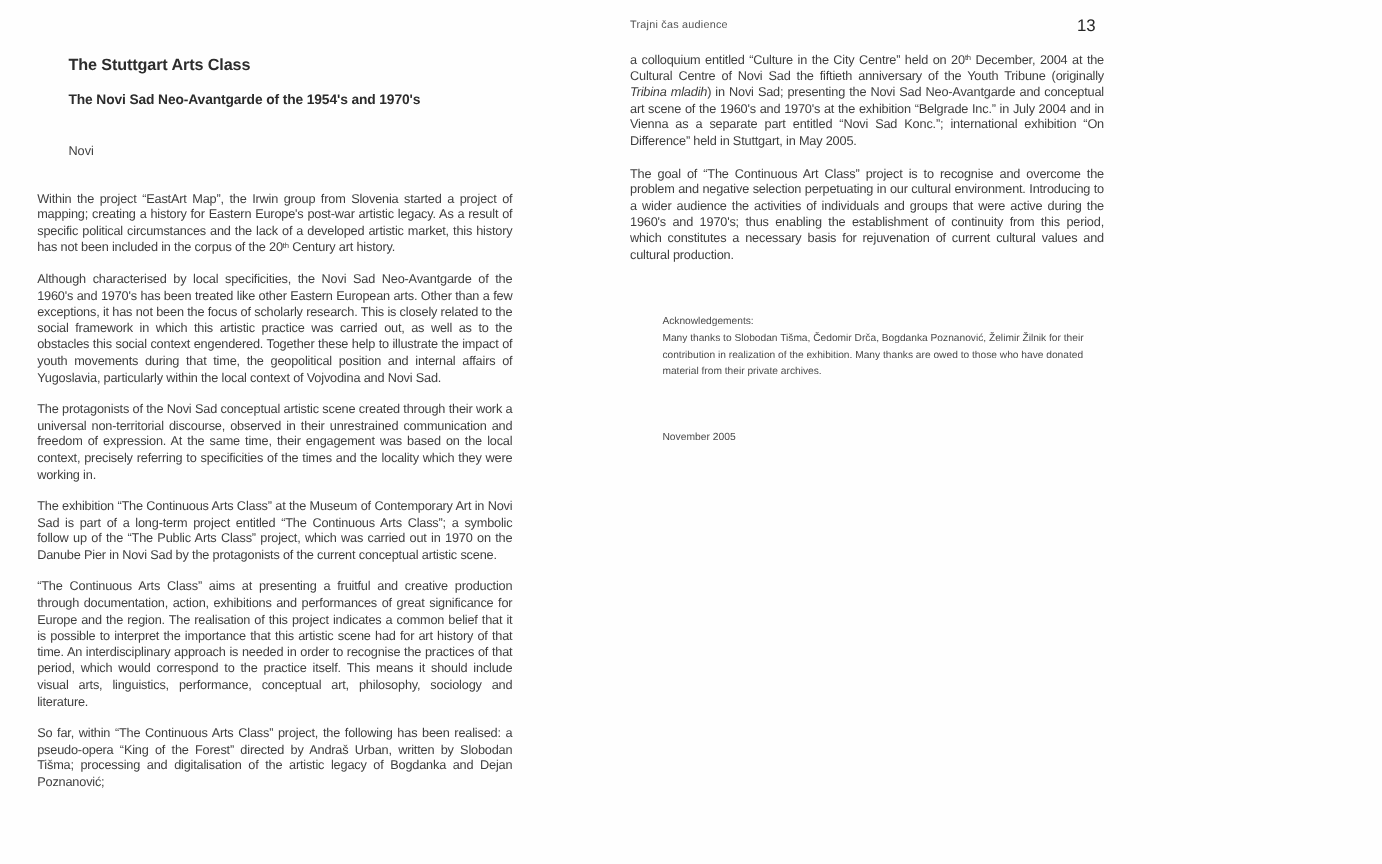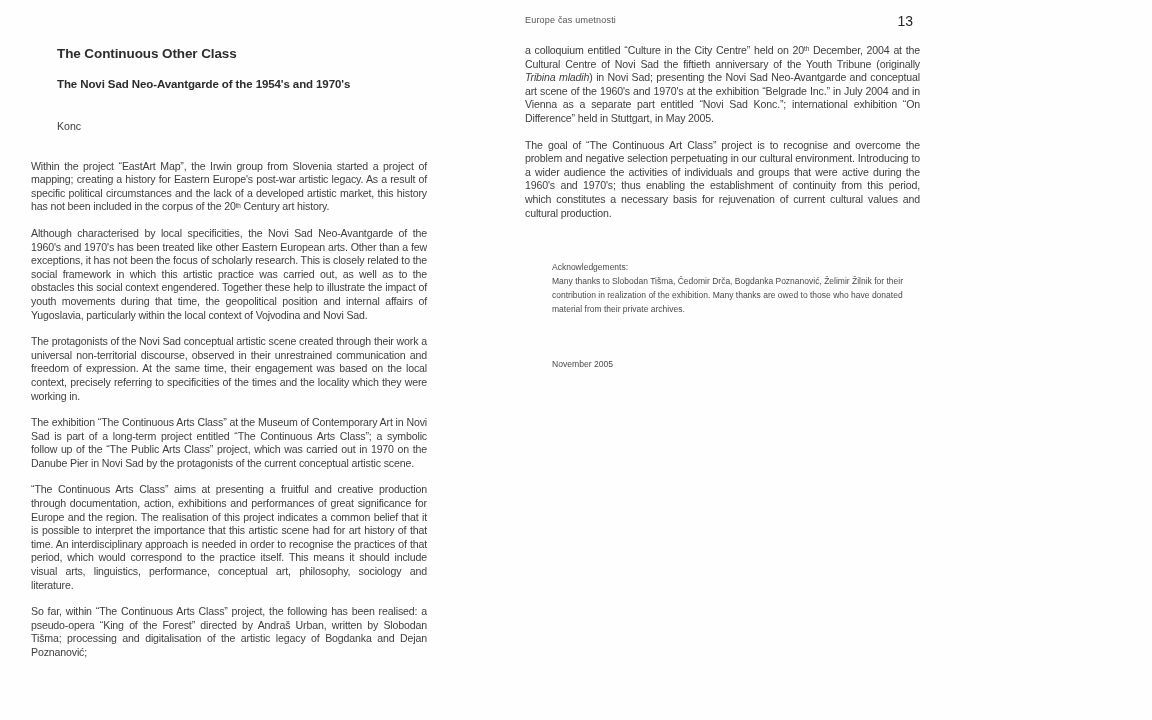--- a/index.html
+++ b/index.html
@@ -103,29 +103,29 @@
     line-height: 13.5px;
     color: #4a4a4a;
   }
   .colophon p { margin: 0; }
 </style>
 </head>
 <body>
 
 <div class="page">
 
-  <span class="running-title">Europe čas umetnosti</span>
+  <span class="running-title">Trajni čas audience</span>
   <span class="page-number">13</span>
 
   <section class="col-left">
-    <h1 class="doc-title">The Continuous Other Class</h1>
+    <h1 class="doc-title">The Stuttgart Arts Class</h1>
     <h2 class="doc-subtitle">The Novi Sad Neo-Avantgarde of the 1954's and 1970's</h2>
 
     <div class="epigraph">
-      <div class="attribution">Konc</div>
+      <div class="attribution">Novi</div>
     </div>
 
     <p class="body"><span>Within the project “EastArt Map”, the Irwin group from Slovenia started a project of mapping; creating a history for Eastern Europe's post-war artistic legacy. As a result of specific political circumstances and the lack of a developed artistic market, this history has not been included in the corpus of the 20</span><sup>th</sup><span> Century art history.</span></p>
     <p class="body">Although characterised by local specificities, the Novi Sad Neo-Avantgarde of the 1960's and 1970's has been treated like other Eastern European arts. Other than a few exceptions, it has not been the focus of scholarly research. This is closely related to the social framework in which this artistic practice was carried out, as well as to the obstacles this social context engendered. Together these help to illustrate the impact of youth movements during that time, the geopolitical position and internal affairs of Yugoslavia, particularly within the local context of Vojvodina and Novi Sad.</p>
     <p class="body">The protagonists of the Novi Sad conceptual artistic scene created through their work a universal non-territorial discourse, observed in their unrestrained communication and freedom of expression. At the same time, their engagement was based on the local context, precisely referring to specificities of the times and the locality which they were working in.</p>
     <p class="body">The exhibition “The Continuous Arts Class” at the Museum of Contemporary Art in Novi Sad is part of a long-term project entitled “The Continuous Arts Class”; a symbolic follow up of the “The Public Arts Class” project, which was carried out in 1970 on the Danube Pier in Novi Sad by the protagonists of the current conceptual artistic scene.</p>
     <p class="body">“The Continuous Arts Class” aims at presenting a fruitful and creative production through documentation, action, exhibitions and performances of great significance for Europe and the region. The realisation of this project indicates a common belief that it is possible to interpret the importance that this artistic scene had for art history of that time. An interdisciplinary approach is needed in order to recognise the practices of that period, which would correspond to the practice itself. This means it should include visual arts, linguistics, performance, conceptual art, philosophy, sociology and literature.</p>
     <p class="body justify-last">So far, within “The Continuous Arts Class” project, the following has been realised: a pseudo-opera “King of the Forest” directed by Andraš Urban, written by Slobodan Tišma; processing and digitalisation of the artistic legacy of Bogdanka and Dejan Poznanović;</p>
   </section>
 

